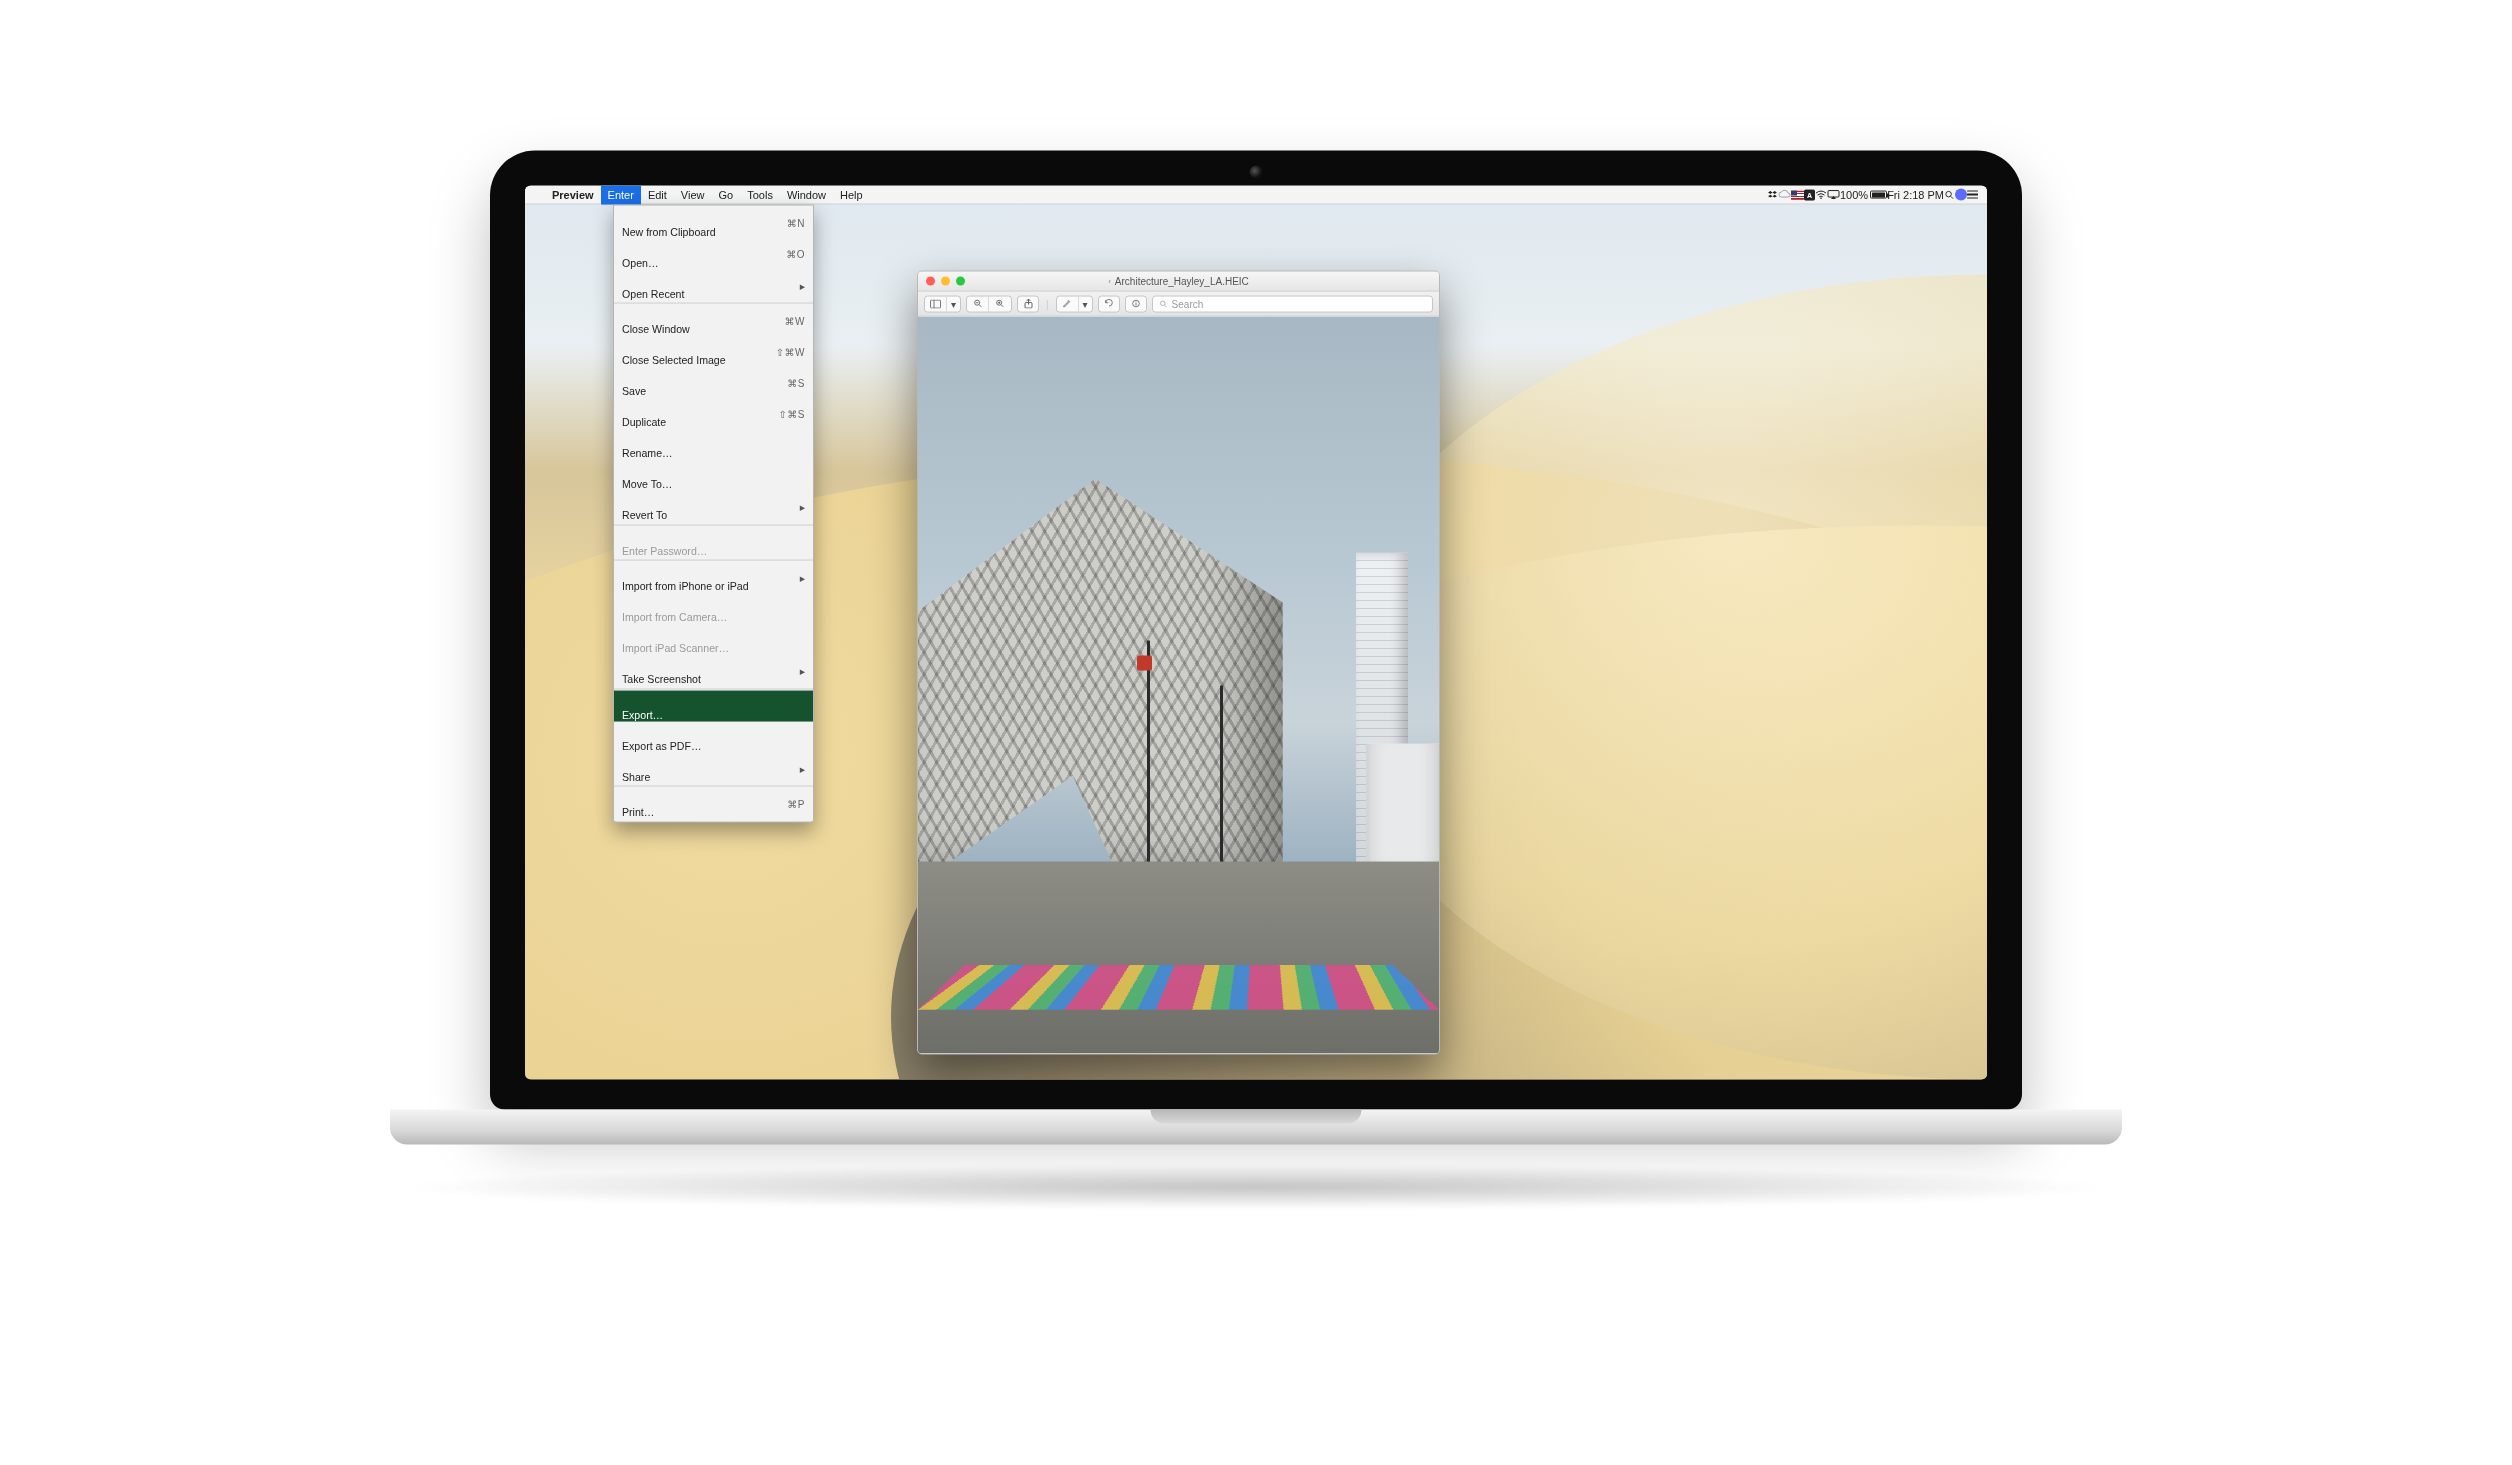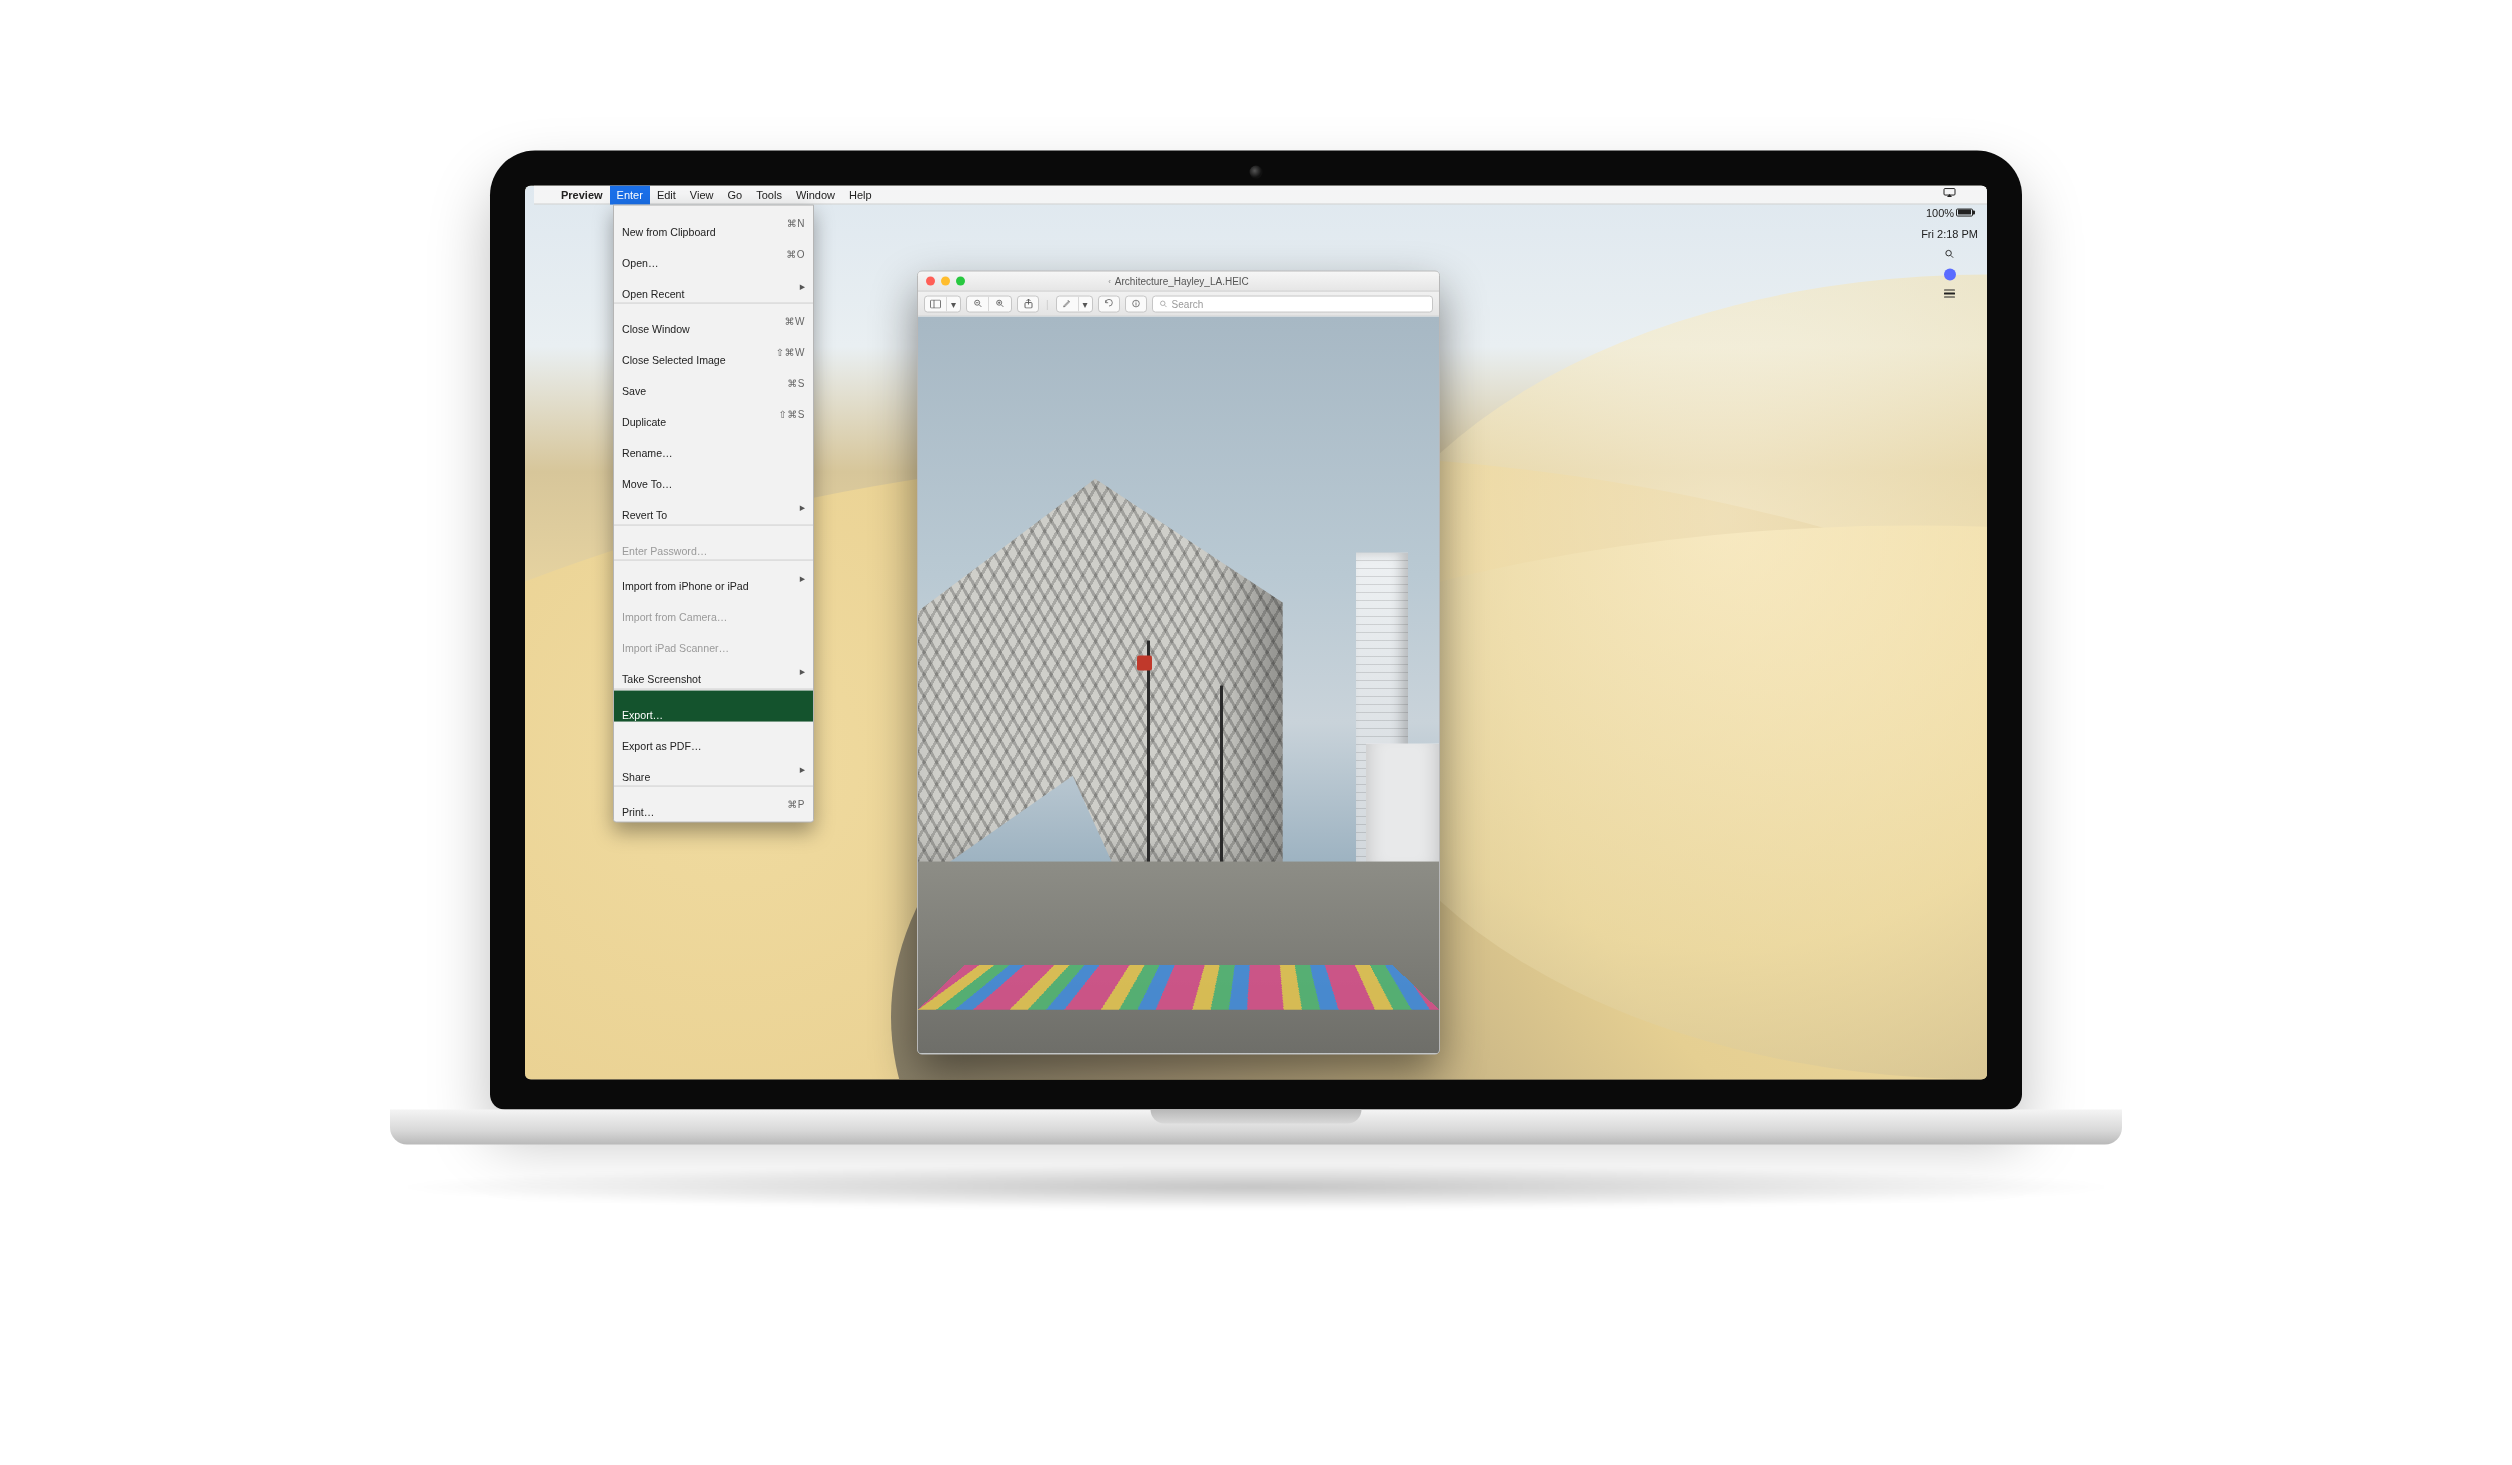--- a/index.html
+++ b/index.html
@@ -85,37 +85,37 @@
   .dune { position:absolute; border-radius:50%; }
   .d1 { width:180%; height:170%; left:-40%; top:30%;
         background: radial-gradient(circle at 30% 20%, #f0dba0 0%, #e4c987 35%, #c9b17b 60%, #8f856b 100%); }
   .d2 { width:140%; height:110%; left:25%; top:38%;
         background: radial-gradient(circle at 60% 10%, #f6e1a9 0%, #e5cf92 40%, #a79777 70%, #6d6a5a 100%); }
   .d3 { width:90%; height:90%; left:55%; top:10%;
         background: radial-gradient(circle at 30% 30%, #fff6dc 0%, #eedda8 40%, #a69776 80%); opacity:.6;}
 
   
   .menubar {
-    position: absolute; top:0; left:9px; right:0;
+    position: absolute; top:0; left:0; right:0;
     height: 19px;
     background: rgba(245,245,245,.96);
     display:flex; align-items:center;
     font-size: 11px;
     color:#222;
     padding: 0 6px;
     gap: 0;
     border-bottom:0.5px solid rgba(0,0,0,.15);
     z-index: 20;
   }
   .mb-left { display:flex; align-items:center; }
   .mb-item { padding: 0 7px; height:19px; display:flex; align-items:center; cursor:default; }
   .mb-item.app { font-weight:600; }
   .mb-item.active { background:#1a6fe8; color:#fff; }
   .apple { font-size:12px; padding:0 7px; }
-  .mb-right { margin-left:auto; display:flex; align-items:center; gap:9px; padding-right:3px;flex-direction:column; }
+  .mb-right { margin-left:auto; display:flex; align-items:center; padding-right:3px; }
   .mb-right .ico, .mb-right span { display:flex; align-items:center; }
   .flag {
     width:13px;height:9px;background:#b22234;position:relative;display:inline-block;
     background-image:repeating-linear-gradient(#b22234 0 1.3px,#fff 1.3px 2.6px);
   }
   .flag::before{content:"";position:absolute;left:0;top:0;width:5.5px;height:5px;background:#3c3b6e;}
   .tri-a {
     width:11px;height:11px;border:1px solid #222;display:inline-flex;align-items:center;justify-content:center;
     background:#222;color:#fff;font-size:7px;font-weight:700;border-radius:1.5px;
   }

